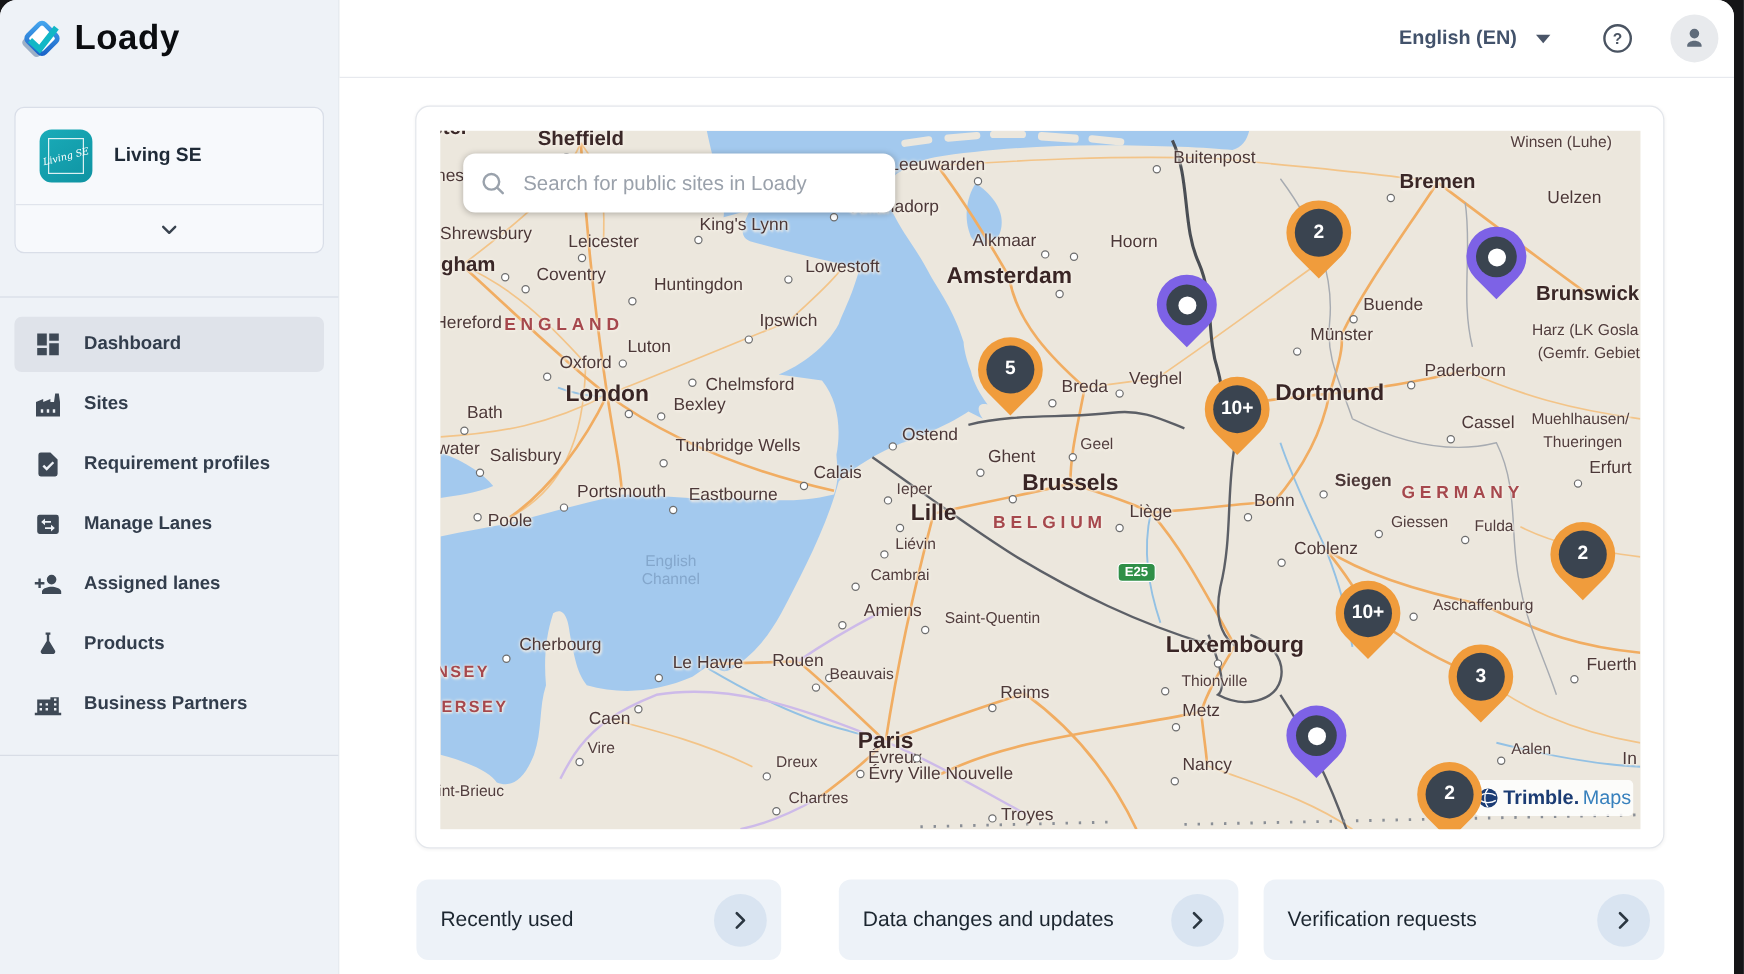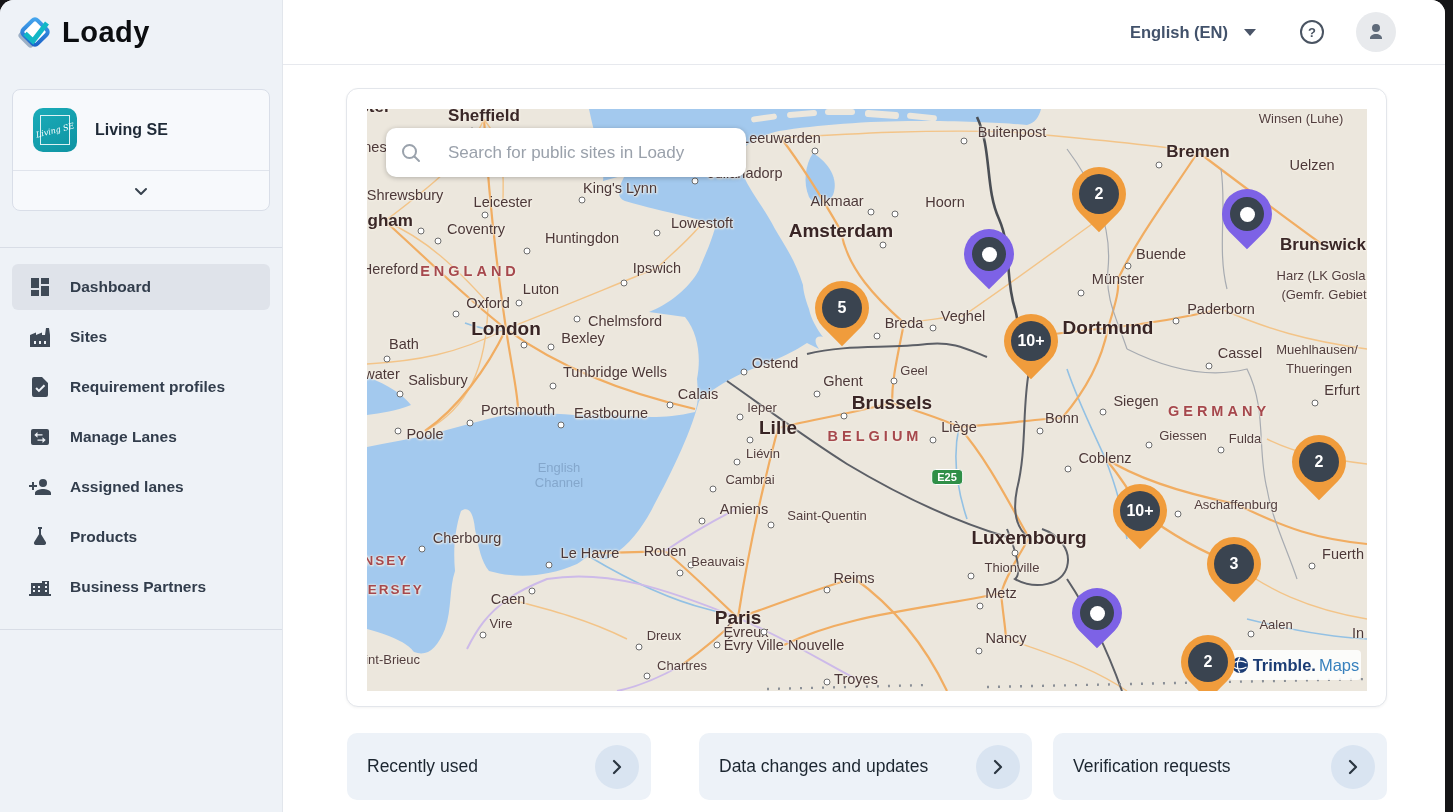--- a/index.html
+++ b/index.html
@@ -22,21 +22,21 @@
   .company-name{margin-left:18px;font-size:16px;font-weight:700;color:#1f2a37;}
   .company-expand{height:40px;display:flex;align-items:center;justify-content:center;cursor:pointer;}
   .nav-wrap{margin-top:36px;border-top:1px solid #d8dde6;border-bottom:1px solid #d8dde6;padding:16px 12px 15px 12px;}
   .nav-item{height:46px;margin-bottom:4px;display:flex;align-items:center;border-radius:6px;padding-left:16px;cursor:pointer;}
   .nav-item.active{background:#dfe3ea;}
   .nav-item .nicon{width:24px;height:24px;flex:none;display:flex;}
   .nav-item .nlabel{margin-left:18px;font-size:15.5px;font-weight:600;color:#323d4c;}
 
   
   .main{flex:1;position:relative;background:#fff;}
-  .topbar{height:65px;border-bottom:1px solid #e7e9ee;display:flex;align-items:center;justify-content:flex-end;padding-right:49px;}
+  .topbar{height:65px;border-bottom:1px solid #e7e9ee;display:flex;align-items:center;justify-content:flex-end;padding-right:13px;}
   .lang{display:flex;align-items:center;cursor:pointer;}
   .lang-label{font-size:16.5px;font-weight:600;color:#42526b;}
   .caret{margin-left:16px;width:0;height:0;border-left:6px solid transparent;border-right:6px solid transparent;border-top:7px solid #4a5568;}
   .help-btn{margin-left:42px;width:28px;height:28px;cursor:pointer;display:flex;}
   .avatar{margin-left:30px;width:40px;height:40px;border-radius:50%;background:#e8eaed;display:flex;align-items:center;justify-content:center;cursor:pointer;}
 
   
   .content{position:absolute;left:0;top:65px;right:0;bottom:0;background:#fff;}
   .map-card{position:absolute;left:63px;top:23px;width:1041px;height:619px;background:#fff;
      border:1px solid #e3e6eb;border-radius:12px;box-shadow:0 1px 3px rgba(0,0,0,.05);}
@@ -59,21 +59,21 @@
   .map-markers{position:absolute;inset:0;}
   .pin{position:absolute;width:54px;height:54px;border-radius:50% 50% 0 50%;transform:rotate(45deg);cursor:pointer;}
   .pin.orange{background:#f09c3c;}
   .pin.purple{background:#7d62e6;width:50px;height:50px;}
   .pin .disc{position:absolute;inset:7px;background:#3a4450;border-radius:50%;transform:rotate(-45deg);
       display:flex;align-items:center;justify-content:center;color:#fff;font-weight:700;font-size:16px;}
   .pin.purple .disc{inset:8px;}
   .pin .cdot{width:15px;height:15px;background:#fff;border-radius:50%;}
   .search-box{position:absolute;left:19px;top:19px;width:360px;height:49px;background:#fff;border-radius:10px;
       box-shadow:0 1px 5px rgba(0,0,0,.25);display:flex;align-items:center;padding:0 14px;}
-  .search-box input{border:none;outline:none;flex:1;margin-left:24px;font-size:17px;color:#333;background:transparent;}
+  .search-box input{border:none;outline:none;flex:1;margin-left:12px;font-size:17px;color:#333;background:transparent;}
   .search-box input::placeholder{color:#9aa1ab;}
   .attribution{position:absolute;left:862px;top:541px;width:132px;height:30px;background:rgba(255,255,255,.85);
       border-radius:4px;display:flex;align-items:center;justify-content:center;}
   .att-brand{font-size:16.5px;font-weight:700;color:#1b3c74;margin-left:4px;}
   .att-suffix{font-size:16.5px;font-weight:400;color:#3780bd;margin-left:3px;}
 
   
   .bcard{position:absolute;top:668px;height:67px;background:#edf2f8;border-radius:10px;
      display:flex;align-items:center;justify-content:space-between;padding:0 12px 0 20px;cursor:pointer;}
   .bcard .blabel{font-size:17.5px;font-weight:500;color:#1c2630;}
@@ -426,21 +426,21 @@
                 <div class="lbl m" style="left: 854px; top: 200px;">Paderborn</div>
                 <i class="map-dot" style="left: 809px; top: 212px;"></i>
                 <div class="lbl B" style="left: 741px; top: 219px;">Dortmund</div>
                 <i class="map-dot" style="left: 687px; top: 233px;"></i>
                 <div class="lbl m" style="left: 873px; top: 244px;">Cassel</div>
                 <i class="map-dot" style="left: 842px; top: 257px;"></i>
                 <div class="lbl s" style="left: 950px; top: 240px;">Muehlhausen/</div>
                 <div class="lbl s" style="left: 952px; top: 259px;">Thueringen</div>
                 <div class="lbl m" style="left: 975px; top: 281px;">Erfurt</div>
                 <i class="map-dot" style="left: 948px; top: 294px;"></i>
-                <div class="lbl m" style="left: 769px; top: 292px;">Siegen</div>
+                <div class="lbl m" style="left: 769px; top: 292px; font-weight: bold;">Siegen</div>
                 <i class="map-dot" style="left: 736px; top: 303px;"></i>
                 <div class="lbl c" style="left: 852px; top: 302px;">GERMANY</div>
                 <div class="lbl s" style="left: 816px; top: 326px;">Giessen</div>
                 <i class="map-dot" style="left: 782px; top: 336px;"></i>
                 <div class="lbl s" style="left: 878px; top: 329px;">Fulda</div>
                 <i class="map-dot" style="left: 854px; top: 341px;"></i>
                 <div class="lbl m" style="left: 738px; top: 349px;">Coblenz</div>
                 <i class="map-dot" style="left: 701px; top: 360px;"></i>
                 <div class="lbl m" style="left: 695px; top: 309px;">Bonn</div>
                 <i class="map-dot" style="left: 673px; top: 322px;"></i>

